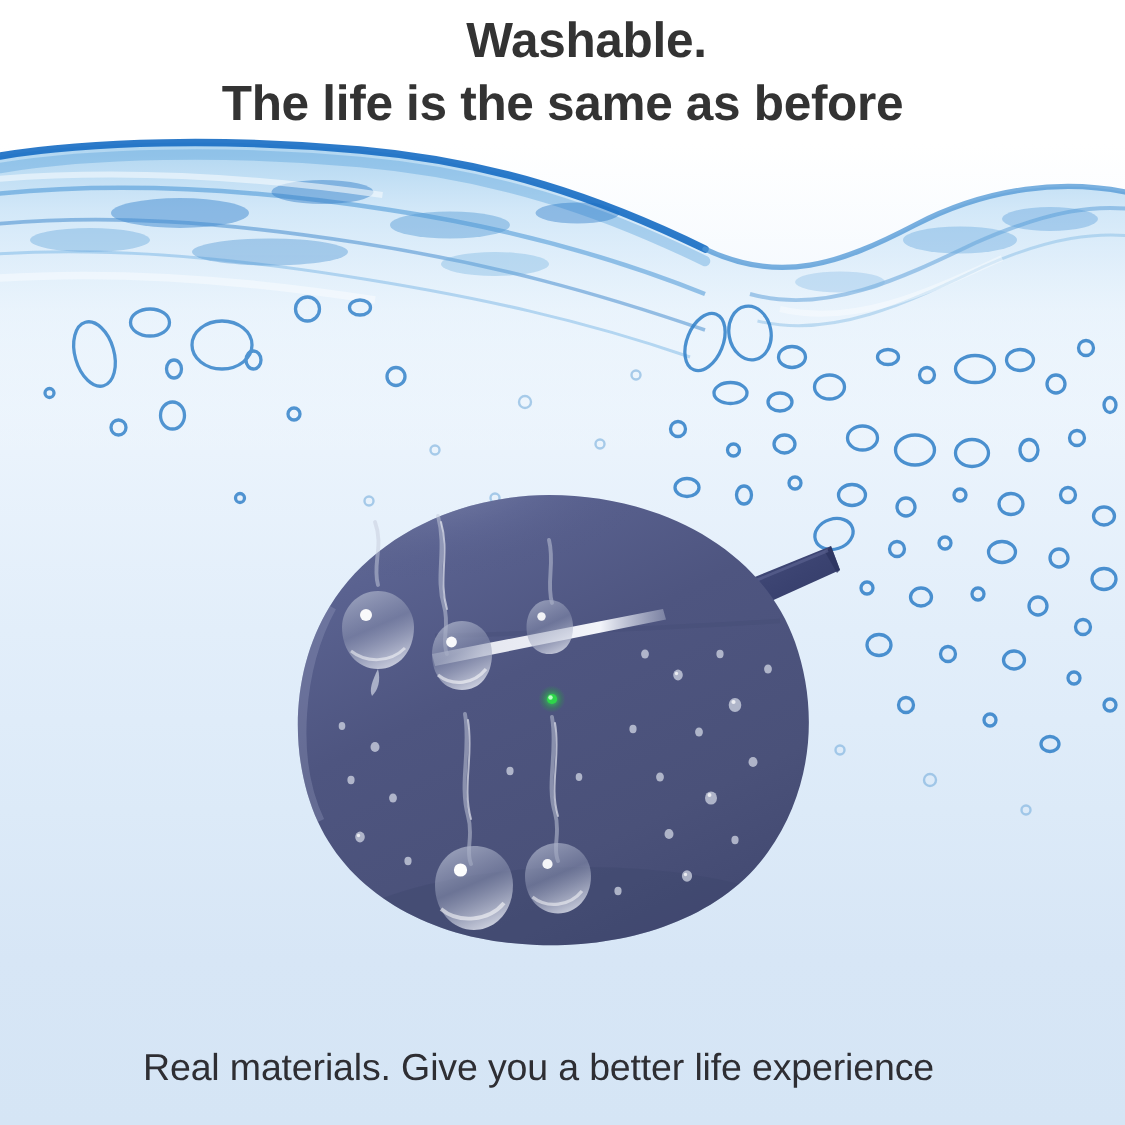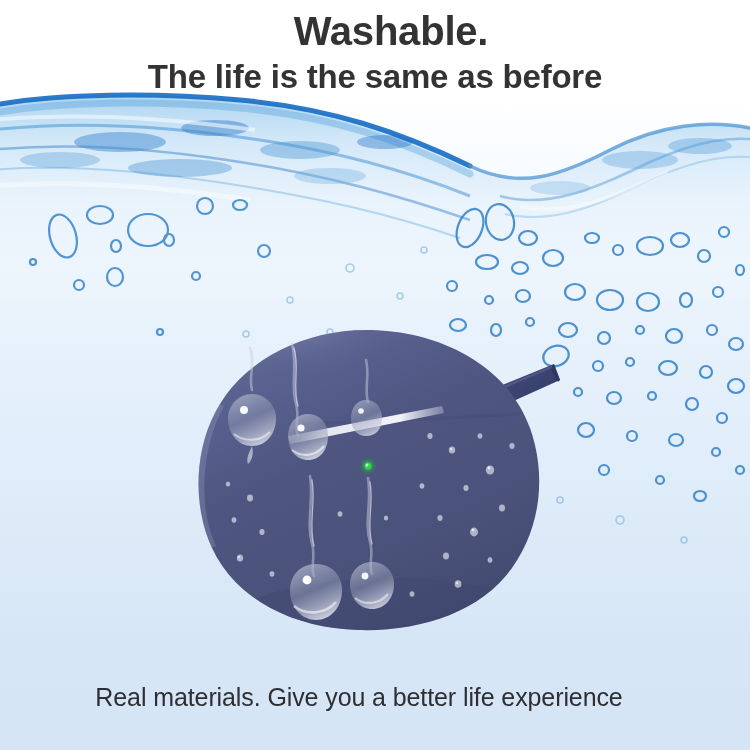--- a/index.html
+++ b/index.html
@@ -43,27 +43,27 @@
     text-align: center;
     z-index: 40;
   }
   .headline .line {
     color: #333333;
     font-weight: bold;
     letter-spacing: -0.2px;
     line-height: 1.26;
     text-shadow: 0 0 1px rgba(255,255,255,0.7);
   }
-  .headline .line1 { font-size: 40px; padding-left: 32px; }
+  .headline .line1 { font-size: 33px; padding-left: 32px; }
   .headline .line2 { font-size: 33px; }
 
   
   .caption {
     position: absolute;
-    top: 683px;
+    top: 698px;
     left: 0;
     width: 718px;
     text-align: center;
     z-index: 40;
     color: #2e2e33;
     font-size: 25px;
     letter-spacing: -0.1px;
   }
 
   

